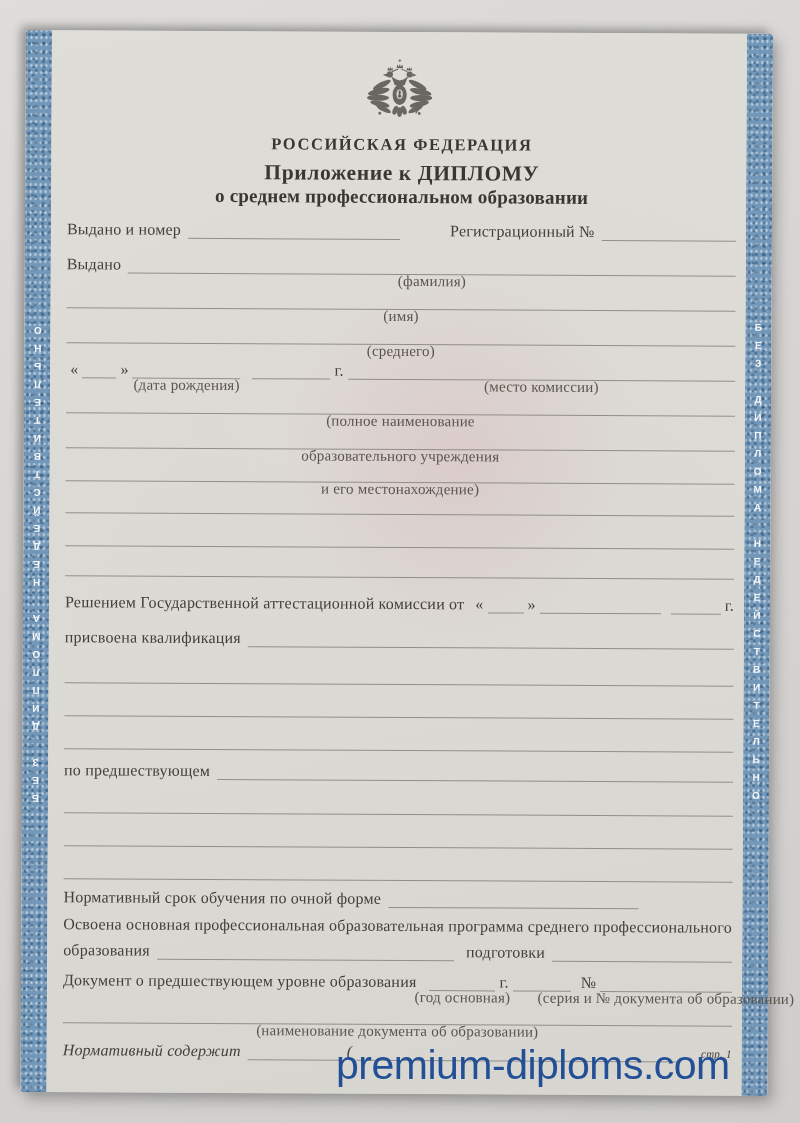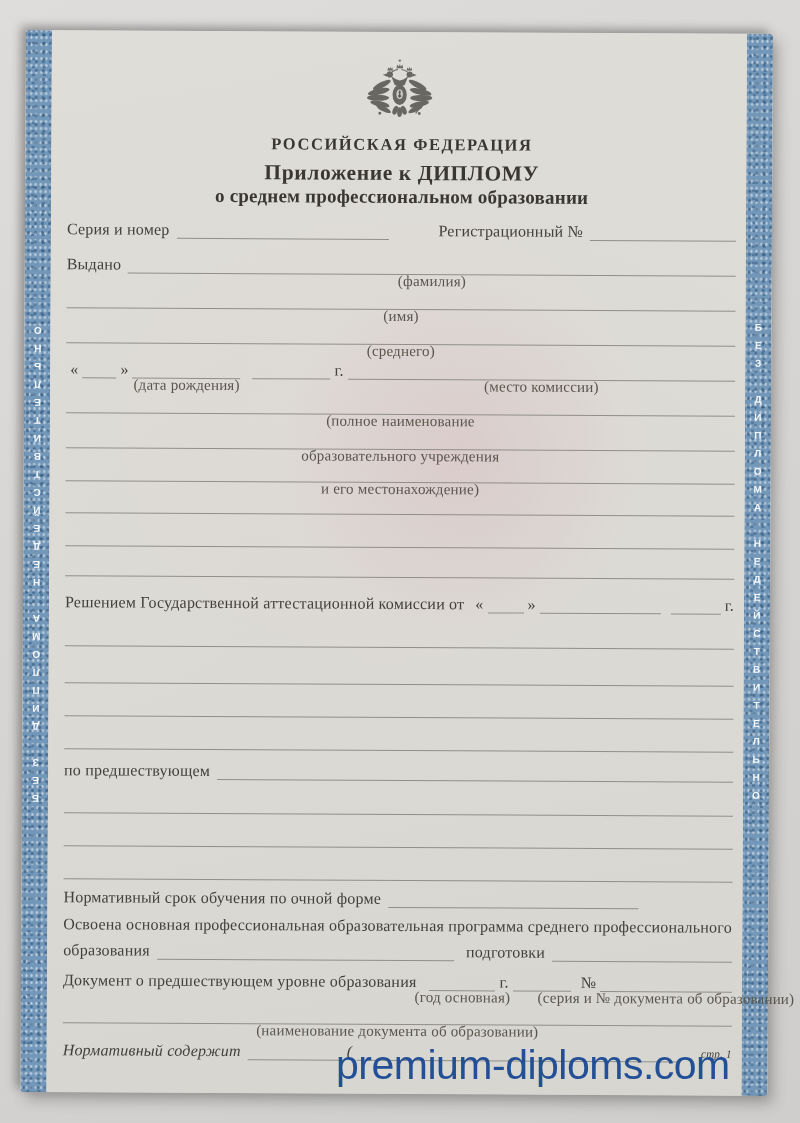--- a/index.html
+++ b/index.html
@@ -138,21 +138,21 @@
 
       <ellipse cx="60" cy="62" rx="5.2" ry="7.6" fill="#cfcec9"></ellipse>
       <path d="M58 58 l2 -2.5 2 2.5 -1 4 2 3.5 -3 2.5 -3 -2.5 2 -3.5 z" fill="#5e5d58"></path>
     </svg>
 
     <div class="t t1">РОССИЙСКАЯ ФЕДЕРАЦИЯ</div>
     <div class="t t2">Приложение к ДИПЛОМУ</div>
     <div class="t t3">о среднем профессиональном образовании</div>
 
     <div class="row" style="top:186px">
-      <span class="lb">Серия и номер</span>
+      <span class="lb">Выдано и номер</span>
       <span class="line fix" style="width:212px"></span>
       <span class="sp" style="width:50px"></span>
       <span class="lb">Регистрационный №</span>
       <span class="line grow"></span>
     </div>
 
     <div class="row" style="top:221px">
       <span class="lb">Выдано</span>
       <span class="line grow">
         <span class="cap">(фамилия)</span>
@@ -217,20 +217,21 @@
       <span class="lb tight">«</span>
       <span class="line fix" style="width:36px"></span>
       <span class="lb tight">»</span>
       <span class="line grow"></span>
       <span class="sp" style="width:10px"></span>
       <span class="line fix" style="width:50px"></span>
       <span class="lb tight" style="padding-right:0">г.</span>
     </div>
 
     <div class="row" style="top:594px">
+      <span class="lb">присвоена квалификация</span>
       <span class="line grow"></span>
     </div>
 
     <div class="row" style="top:631px">
         <span class="line grow"></span>
       </div>
     <div class="row" style="top:664px">
         <span class="line grow"></span>
       </div>
     <div class="row" style="top:697px">

